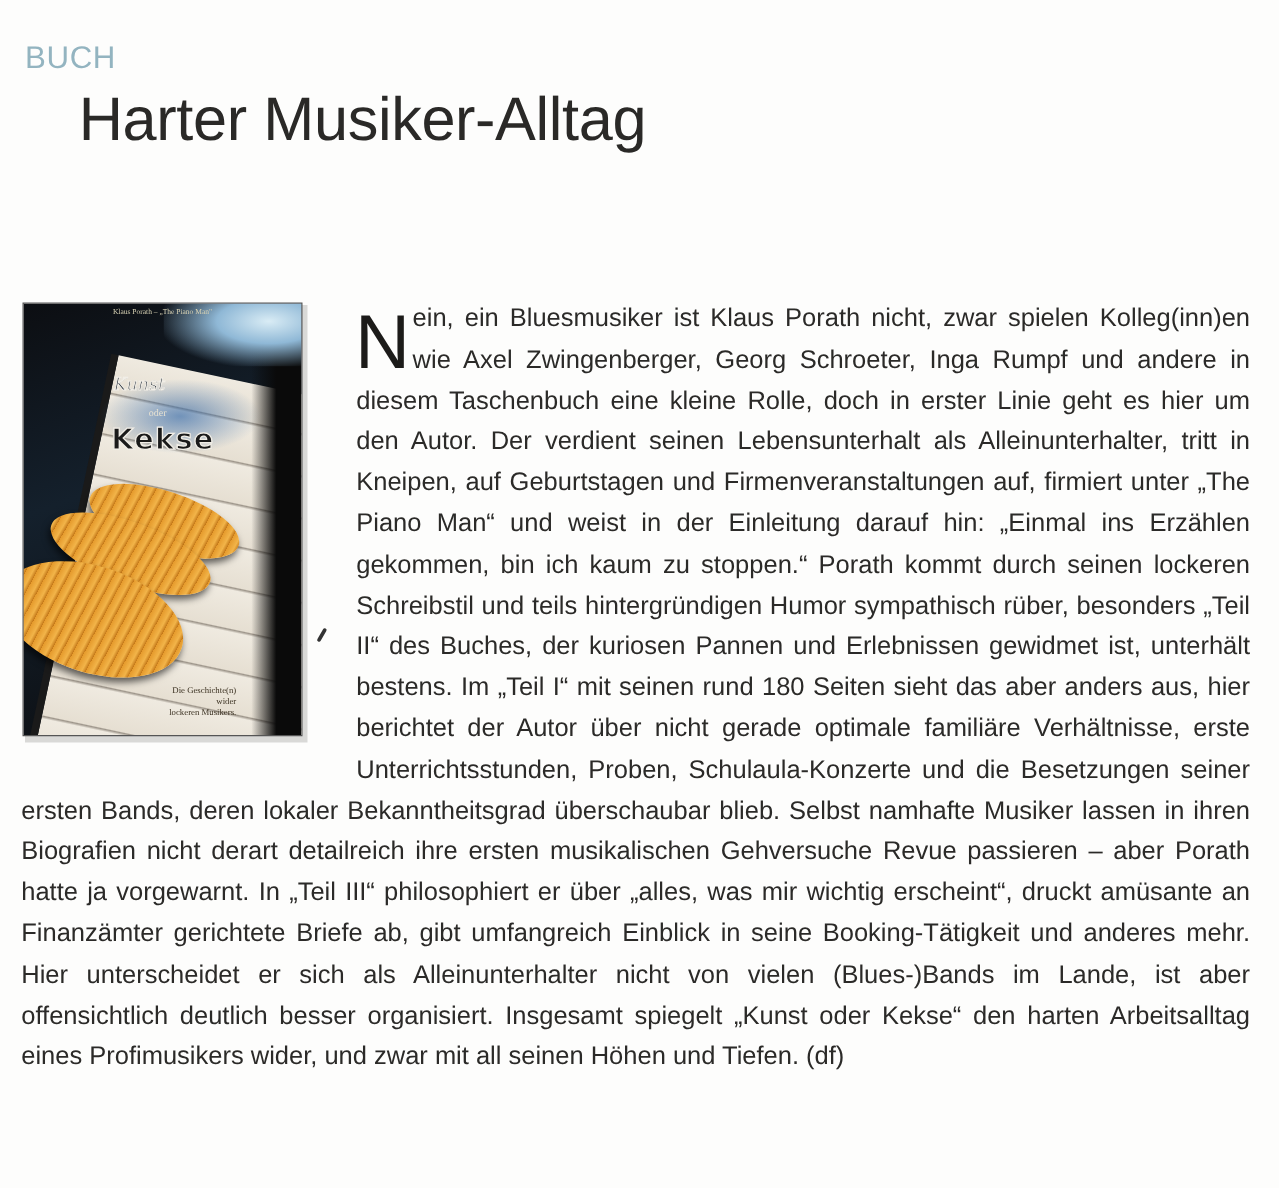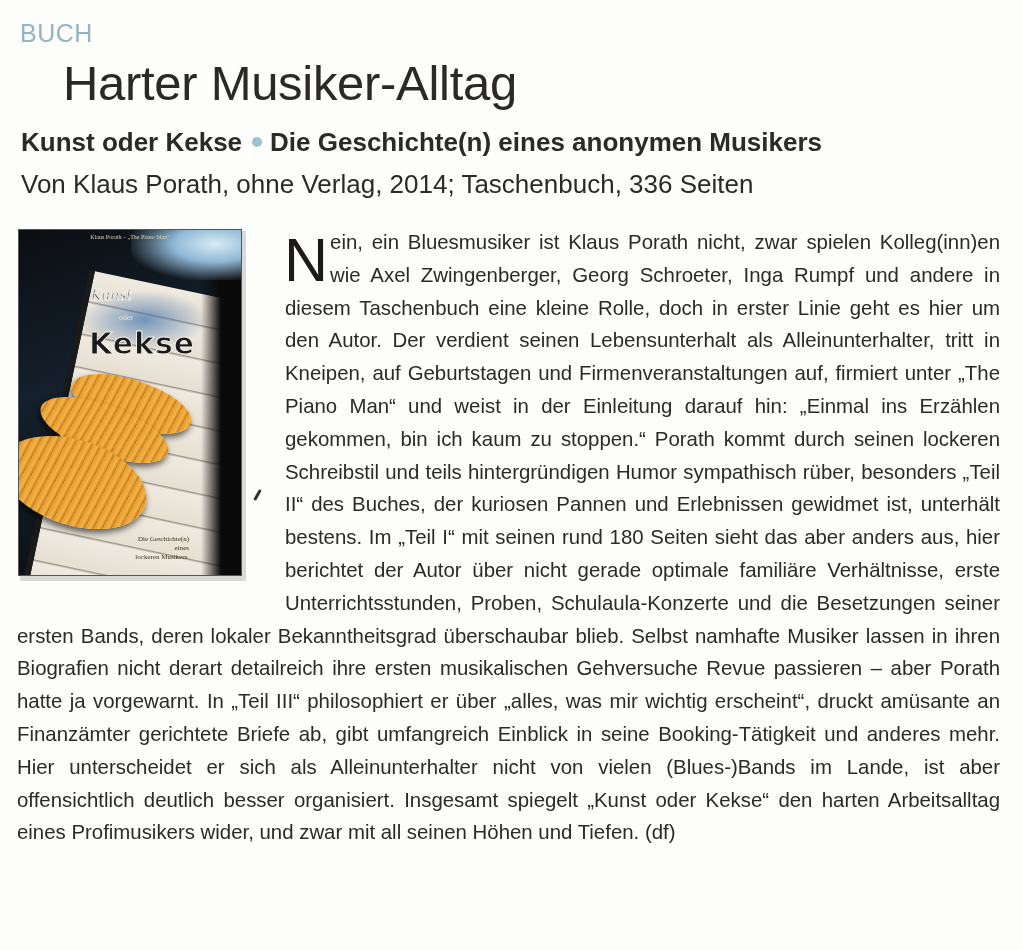--- a/index.html
+++ b/index.html
@@ -3,21 +3,21 @@
   <meta charset="utf-8">
   <style>
     html, body { margin: 0; padding: 0; }
     body {
       width: 1023px; height: 950px; overflow: hidden;
       background: #fdfdfc;
       font-family: "Liberation Sans", sans-serif;
       color: #2b2a28;
       position: relative;
     }
-    .page { position: absolute; left: 0; top: 3px; width: 1023px; height: 864px; }
+    .page { position: absolute; left: 0; top: 16px; width: 1023px; height: 864px; }
     .kicker {
       position: absolute; left: 20px; top: 16px;
       font-size: 25px; color: #93b4c0; letter-spacing: 0.5px;
     }
     .headline {
       position: absolute; left: 19px; top: 52px;
       font-size: 49px; color: #2a2927; letter-spacing: -0.3px;
       white-space: nowrap;
       margin-left: 44px;
     }
@@ -70,21 +70,21 @@
       position: absolute; left: 72px; top: 57px;
       font-family: "DejaVu Serif", serif; font-style: italic; font-size: 14px;
       color: #1a2430; -webkit-text-stroke: 0.8px #f1eee7;
     }
     .cover .t-oder {
       position: absolute; left: 100px; top: 83px;
       font-family: "Liberation Serif", serif; font-size: 8px; color: #e8e2d2;
     }
     .cover .t-kekse {
       position: absolute; left: 70px; top: 96px;
-      font-family: "DejaVu Sans", sans-serif; font-weight: bold; font-size: 30px;
+      font-family: "DejaVu Sans", sans-serif; font-weight: bold; font-size: 23px;
       color: #1a1a1a; -webkit-text-stroke: 1px #f1eee7; letter-spacing: 1px;
     }
     .cookie {
       position: absolute; border-radius: 50%;
       background: repeating-linear-gradient(100deg, #e59a2c 0px, #f2b449 5px, #c47818 8px);
       box-shadow: 0 4px 6px rgba(0,0,0,0.6);
     }
     .cover .c1 { left: 50px; top: 150px; width: 125px; height: 48px; transform: rotate(18deg); }
     .cover .c2 { left: 18px; top: 175px; width: 135px; height: 50px; transform: rotate(20deg); }
     .cover .c3 { left: -20px; top: 210px; width: 150px; height: 85px; transform: rotate(18deg); }
@@ -108,41 +108,37 @@
       float: left; font-size: 61px; line-height: 50px; font-weight: normal;
       color: #1c1b19; margin: 7px 2px 0 -1px; padding-top: 2px;
     }
   </style>
 </head>
 <body>
 
 <div class="page">
   <div class="kicker">BUCH</div>
   <div class="headline">Harter Musiker-Alltag</div>
-  <div class="subtitle">
-    <span>Kunst oder Kekse</span><span class="bullet"></span><span>Die Geschichte(n) eines anonymen Musikers</span>
-  </div>
-  <div class="byline">Von Klaus Porath, ohne Verlag, 2014; Taschenbuch, 336 Seiten</div>
 
   <div class="cover-shadow"></div>
   <div class="cover">
     <div class="keys"></div>
     <div class="black-key"></div>
     <div class="sky"></div>
     <div class="blue-glow"></div>
     <div class="author">Klaus Porath – „The Piano Man"</div>
     <div class="t-kunst">Kunst</div>
     <div class="t-oder">oder</div>
     <div class="t-kekse">Kekse</div>
     <div class="cookie c1"></div>
     <div class="cookie c2"></div>
     <div class="cookie c3"></div>
     <div class="bottom-text">
       <div>Die Geschichte(n)</div>
-      <div>eines</div>
+      <div>wider</div>
       <div>lockeren Musikers.</div>
     </div>
   </div>
   <div class="pen-mark"></div>
 
   <div class="body-text">
     <div class="cover-float"></div>
     <span class="dropcap">N</span>
     <span>ein, ein Bluesmusiker ist Klaus Porath nicht, zwar spielen Kolleg(inn)en wie Axel Zwingenberger, Georg Schroeter, Inga Rumpf und andere in diesem Taschenbuch eine kleine Rolle, doch in erster Linie geht es hier um den Autor. Der verdient seinen Lebensunterhalt als Alleinunterhalter, tritt in Kneipen, auf Geburts­tagen und Firmenveranstaltungen auf, firmiert unter „The Piano Man“ und weist in der Einleitung darauf hin: „Einmal ins Erzählen gekommen, bin ich kaum zu stoppen.“ Porath kommt durch seinen lockeren Schreibstil und teils hintergründigen Humor sympathisch rüber, besonders „Teil II“ des Buches, der kuriosen Pannen und Erlebnissen gewidmet ist, unterhält bestens. Im „Teil I“ mit seinen rund 180 Seiten sieht das aber anders aus, hier berichtet der Autor über nicht gerade optimale familiäre Verhältnisse, erste Unterrichtsstunden, Proben, Schulaula-Konzerte und die Besetzungen seiner ersten Bands, deren lokaler Bekannt­heitsgrad überschaubar blieb. Selbst namhafte Musiker lassen in ihren Biografien nicht derart detailreich ihre ersten musikalischen Gehversuche Revue passieren – aber Porath hatte ja vorgewarnt. In „Teil III“ philosophiert er über „alles, was mir wichtig erscheint“, druckt amüsante an Finanzämter gerichtete Briefe ab, gibt umfangreich Einblick in seine Booking-Tätigkeit und anderes mehr. Hier unterscheidet er sich als Alleinunterhalter nicht von vielen (Blues-)Bands im Lande, ist aber offensichtlich deutlich besser organisiert. Insgesamt spiegelt „Kunst oder Kekse“ den harten Arbeitsalltag eines Profimusikers wider, und zwar mit all seinen Höhen und Tiefen. (df)</span>
   </div>

